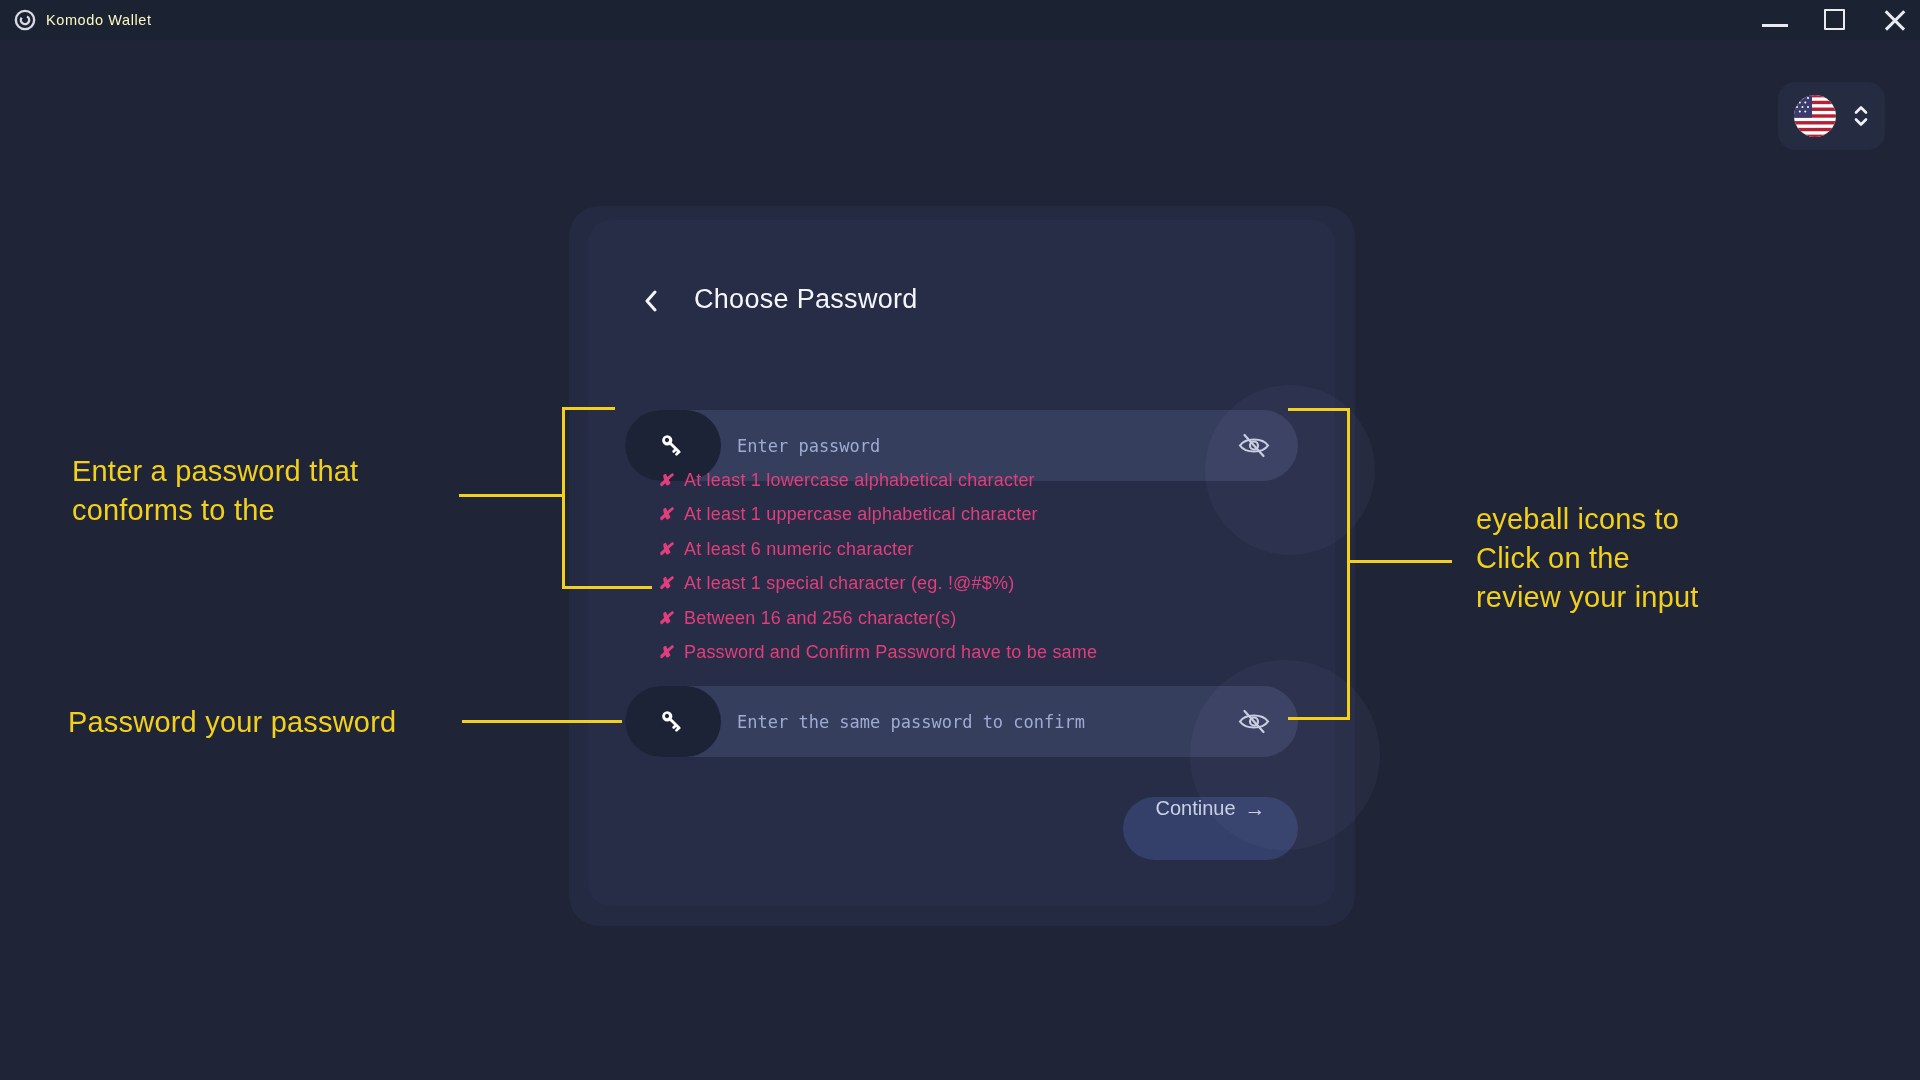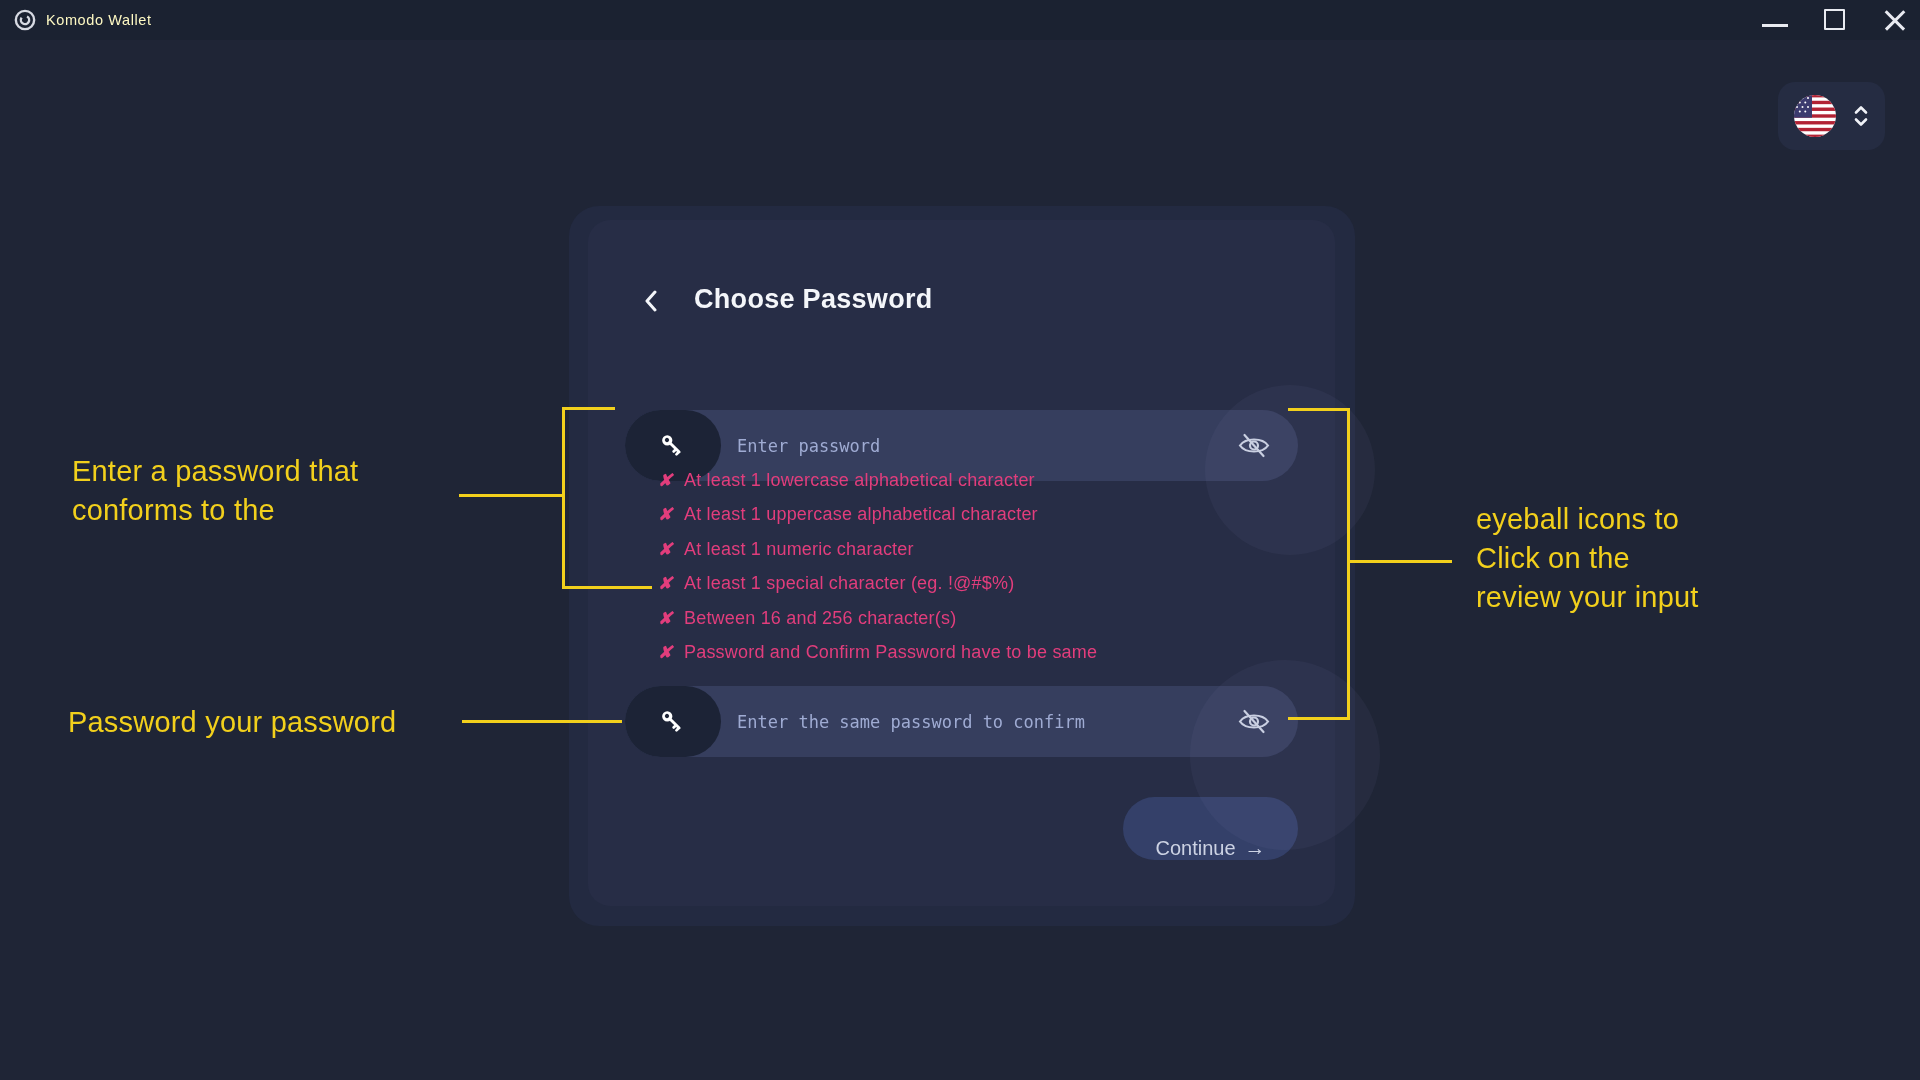--- a/index.html
+++ b/index.html
@@ -52,21 +52,21 @@
   .blob2 { left:1190px; top:660px; width:190px; height:190px; }
 
   
   .card {
     position:absolute; left:588px; top:220px; width:747px; height:686px;
     background:#272d46; border-radius:22px;
   }
   .back-btn { position:absolute; left:48px; top:66px; width:30px; height:30px; cursor:pointer; display:flex; align-items:center; justify-content:center; }
   .card-title {
     position:absolute; left:106px; top:64px;
-    font-size:27px; font-weight:700; color:#f4f6fa; letter-spacing:.3px;
+    font-size:27px; font-weight:400; color:#f4f6fa; letter-spacing:.3px;
   }
 
   .pw-field {
     position:absolute; left:37px; width:673px; height:71px;
     background:#363e5e; border-radius:36px;
   }
   .pw-field.first  { top:153px;margin-top:37px; }
   .pw-field.second { top:466px; }
   .key-badge {
     position:absolute; left:0; top:0; width:96px; height:71px;
@@ -93,21 +93,21 @@
   .req-row { display:flex; align-items:center; height:28px; }
   .req-mark {
     width:26px; font-size:17px; font-weight:700; color:#e23d7c;
     font-style:italic;
   }
   .req-text { font-size:18px; color:#e23d7c; letter-spacing:.2px; }
 
   .continue-btn {
     position:absolute; left:535px; top:577px; width:175px; height:63px;
     background:#344069; border-radius:32px; border:none; cursor:pointer;
-    display:flex; align-items:flex-end; justify-content:center; gap:9px;
+    display:flex; align-items:flex-start; justify-content:center; gap:9px;
     font-family:"Liberation Sans", sans-serif;
     font-size:20px; color:#ccd2e3;
   }
   .continue-arrow { font-size:21px; color:#ccd2e3; }
 
   
   .note { position:absolute; color:#f2d01c; font-size:29px; line-height:39px; letter-spacing:.2px; }
   .note-password { left:72px; top:436px; width:390px; text-align:left;margin-top:16px; }
   .note-confirm  { left:68px; top:703px; }
   .note-eyes     { left:1476px; top:500px; }
@@ -214,21 +214,21 @@
     <div class="req-row">
       <span class="req-mark">✘</span>
       <span class="req-text">At least 1 lowercase alphabetical character</span>
     </div>
     <div class="req-row">
       <span class="req-mark">✘</span>
       <span class="req-text">At least 1 uppercase alphabetical character</span>
     </div>
     <div class="req-row">
       <span class="req-mark">✘</span>
-      <span class="req-text">At least 1 numeric character</span>
+      <span class="req-text">At least 6 numeric character</span>
     </div>
     <div class="req-row">
       <span class="req-mark">✘</span>
       <span class="req-text">At least 1 special character (eg. !@#$%)</span>
     </div>
     <div class="req-row">
       <span class="req-mark">✘</span>
       <span class="req-text">Between 16 and 256 character(s)</span>
     </div>
     <div class="req-row">

